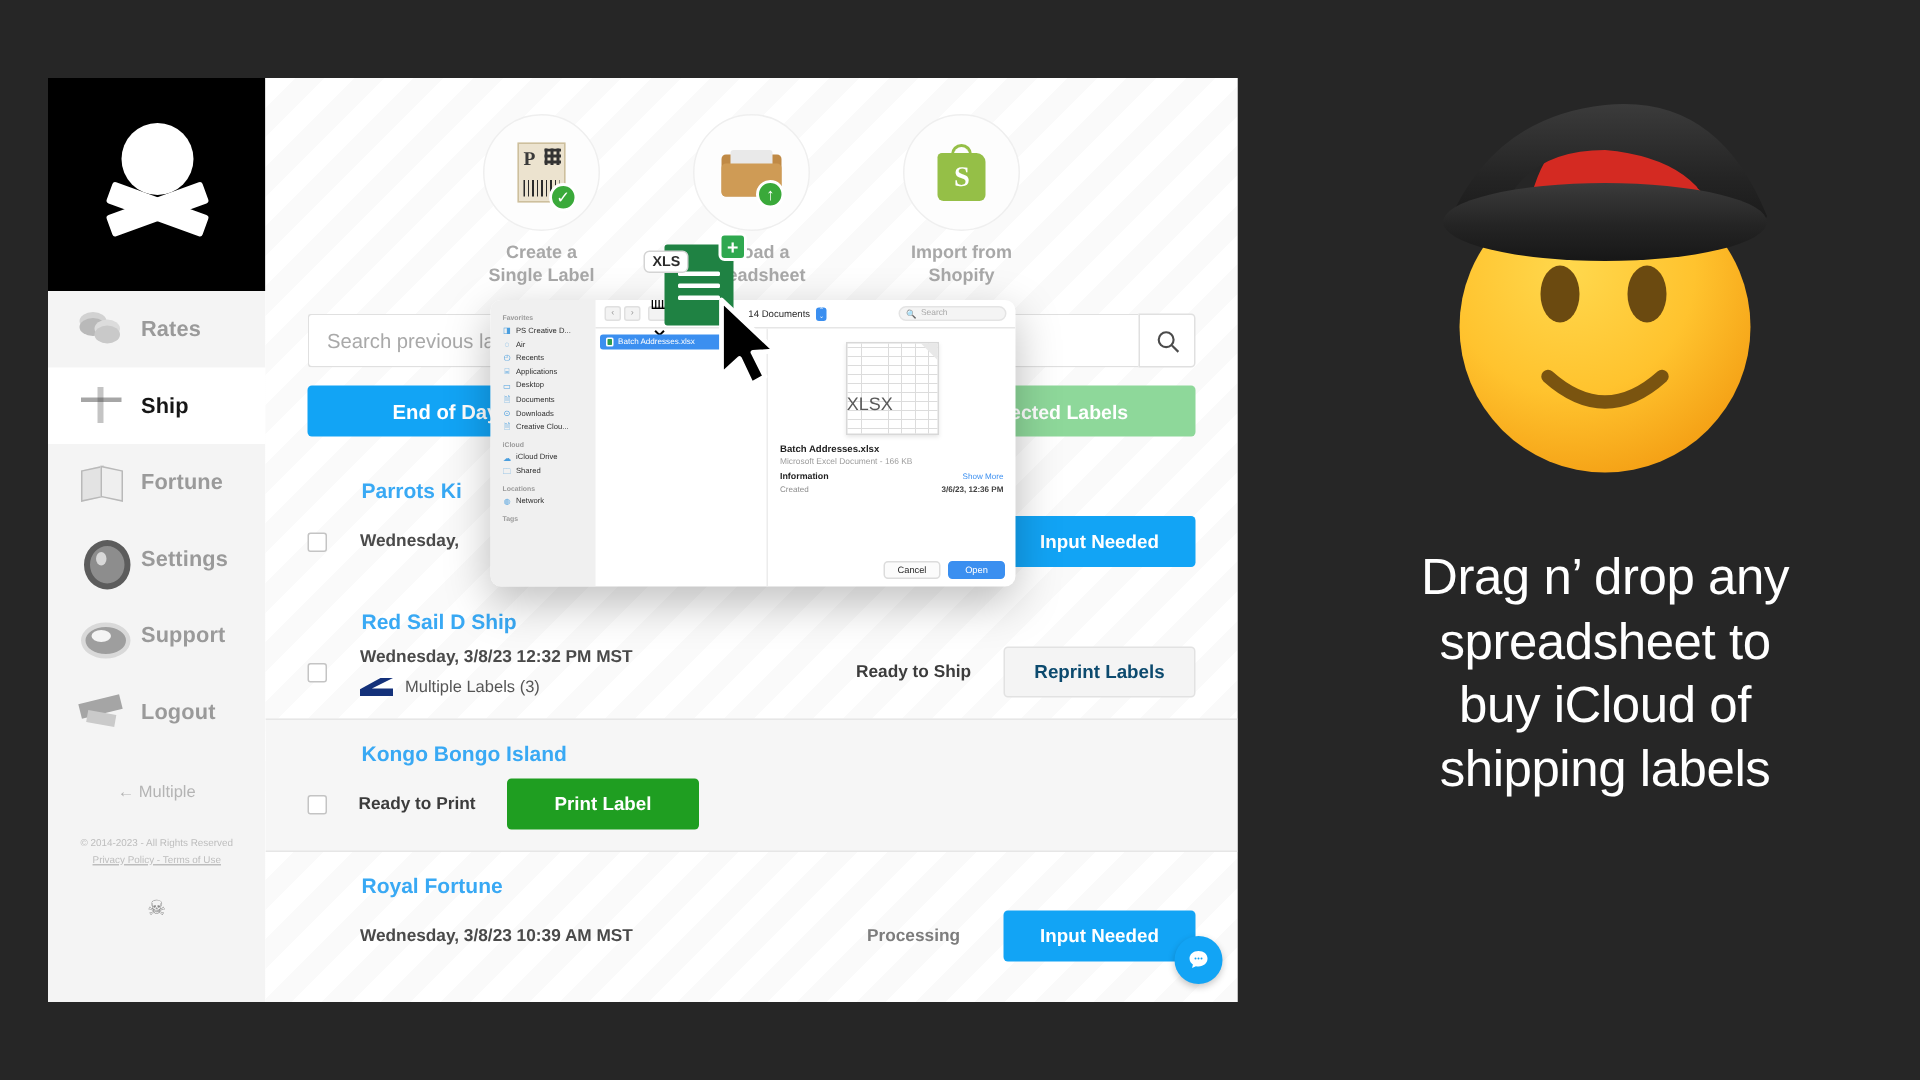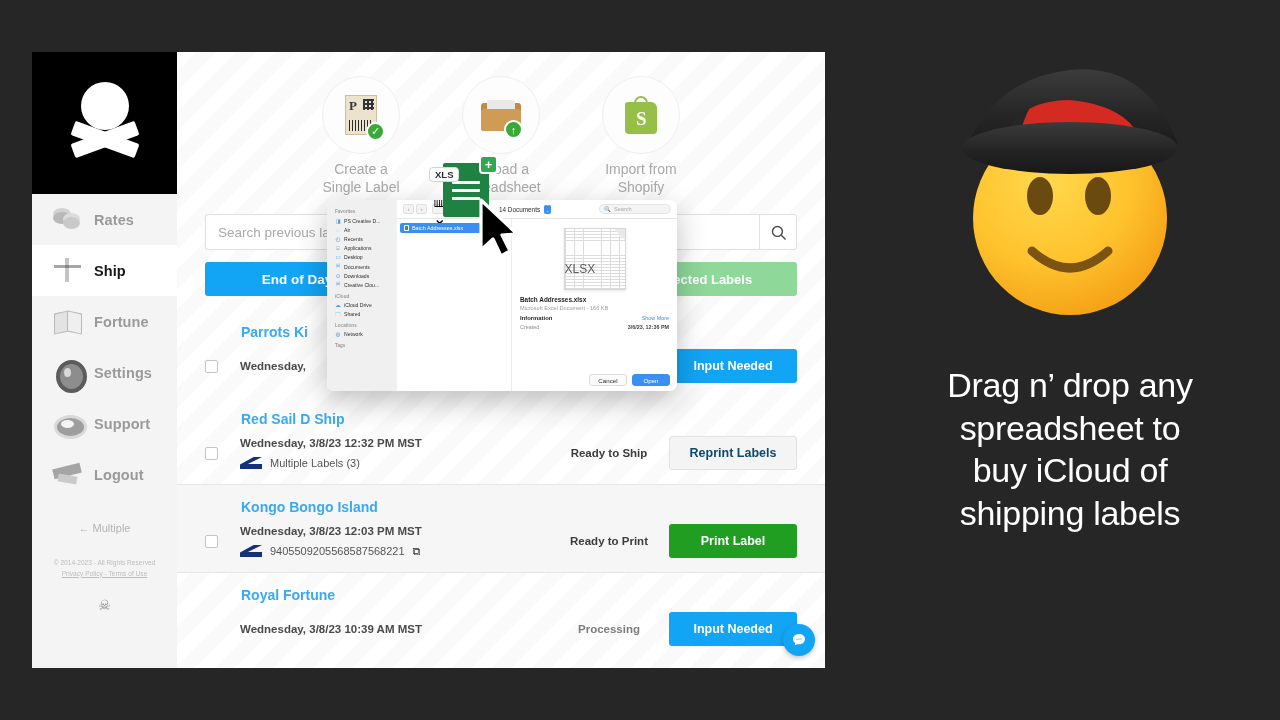--- a/index.html
+++ b/index.html
@@ -74,21 +74,21 @@
   }
 
   
   .quick-row { display: flex; justify-content: center; gap: 32px; padding-top: 24px; }
   .quick { width: 108px; text-align: center; cursor: pointer; }
   .quick-circle {
     width: 78px; height: 78px; border-radius: 50%; background: #fdfdfd;
     border: 1px solid #efefef; margin: 0 auto 7px; position: relative;
     display: flex; align-items: center; justify-content: center;
   }
-  .quick-label { font-size: 14px; color: #a8a8a8; line-height: 1.25; }
+  .quick-label { font-size: 12px; color: #a8a8a8; line-height: 1.25; font-weight: bold; }
 
   
   .ic-label { width: 32px; height: 40px; background: #ece3cf; border: 1px solid #cdbf9d; position: relative; }
   .ic-label .p { position: absolute; left: 3px; top: 2px; font-size: 13px; font-weight: bold; color: #3a3a3a; font-family: "Liberation Serif", serif; }
   .ic-label .qr { position: absolute; right: 2px; top: 3px; width: 11px; height: 11px;
     background-image: linear-gradient(#333 50%, transparent 0), linear-gradient(90deg,#333 50%, transparent 0);
     background-size: 4px 4px, 4px 4px; }
   .ic-label .bars { position: absolute; left: 3px; bottom: 3px; right: 3px; height: 11px;
     background-image: repeating-linear-gradient(90deg,#2b2b2b 0 1px, transparent 1px 3px); }
   .badge-check {
@@ -365,30 +365,20 @@
             </div>
             <div class="srow-status bold-dark">Ready to Ship</div>
             <div class="btn-row btn-reprint">Reprint Labels</div>
           </div>
         </div>
 
         <div class="srow alt">
           <div class="srow-title">Kongo Bongo Island</div>
           <div class="srow-body">
             <div class="chk"></div>
-            <div class="srow-meta">
-              <div class="srow-date">Wednesday, 3/8/23 12:03 PM MST</div>
-              <div class="srow-track">
-                <span class="usps">
-                    <span class="eagle"></span>
-                  </span>
-                <span class="track-text">9405509205568587568221</span>
-                <span class="copy-ic">⧉</span>
-              </div>
-            </div>
             <div class="srow-status bold-dark">Ready to Print</div>
             <div class="btn-row btn-print">Print Label</div>
           </div>
         </div>
 
         <div class="srow">
           <div class="srow-title">Royal Fortune</div>
           <div class="srow-body">
             <div class="chk" style="visibility:hidden"></div>
             <div class="srow-meta">

